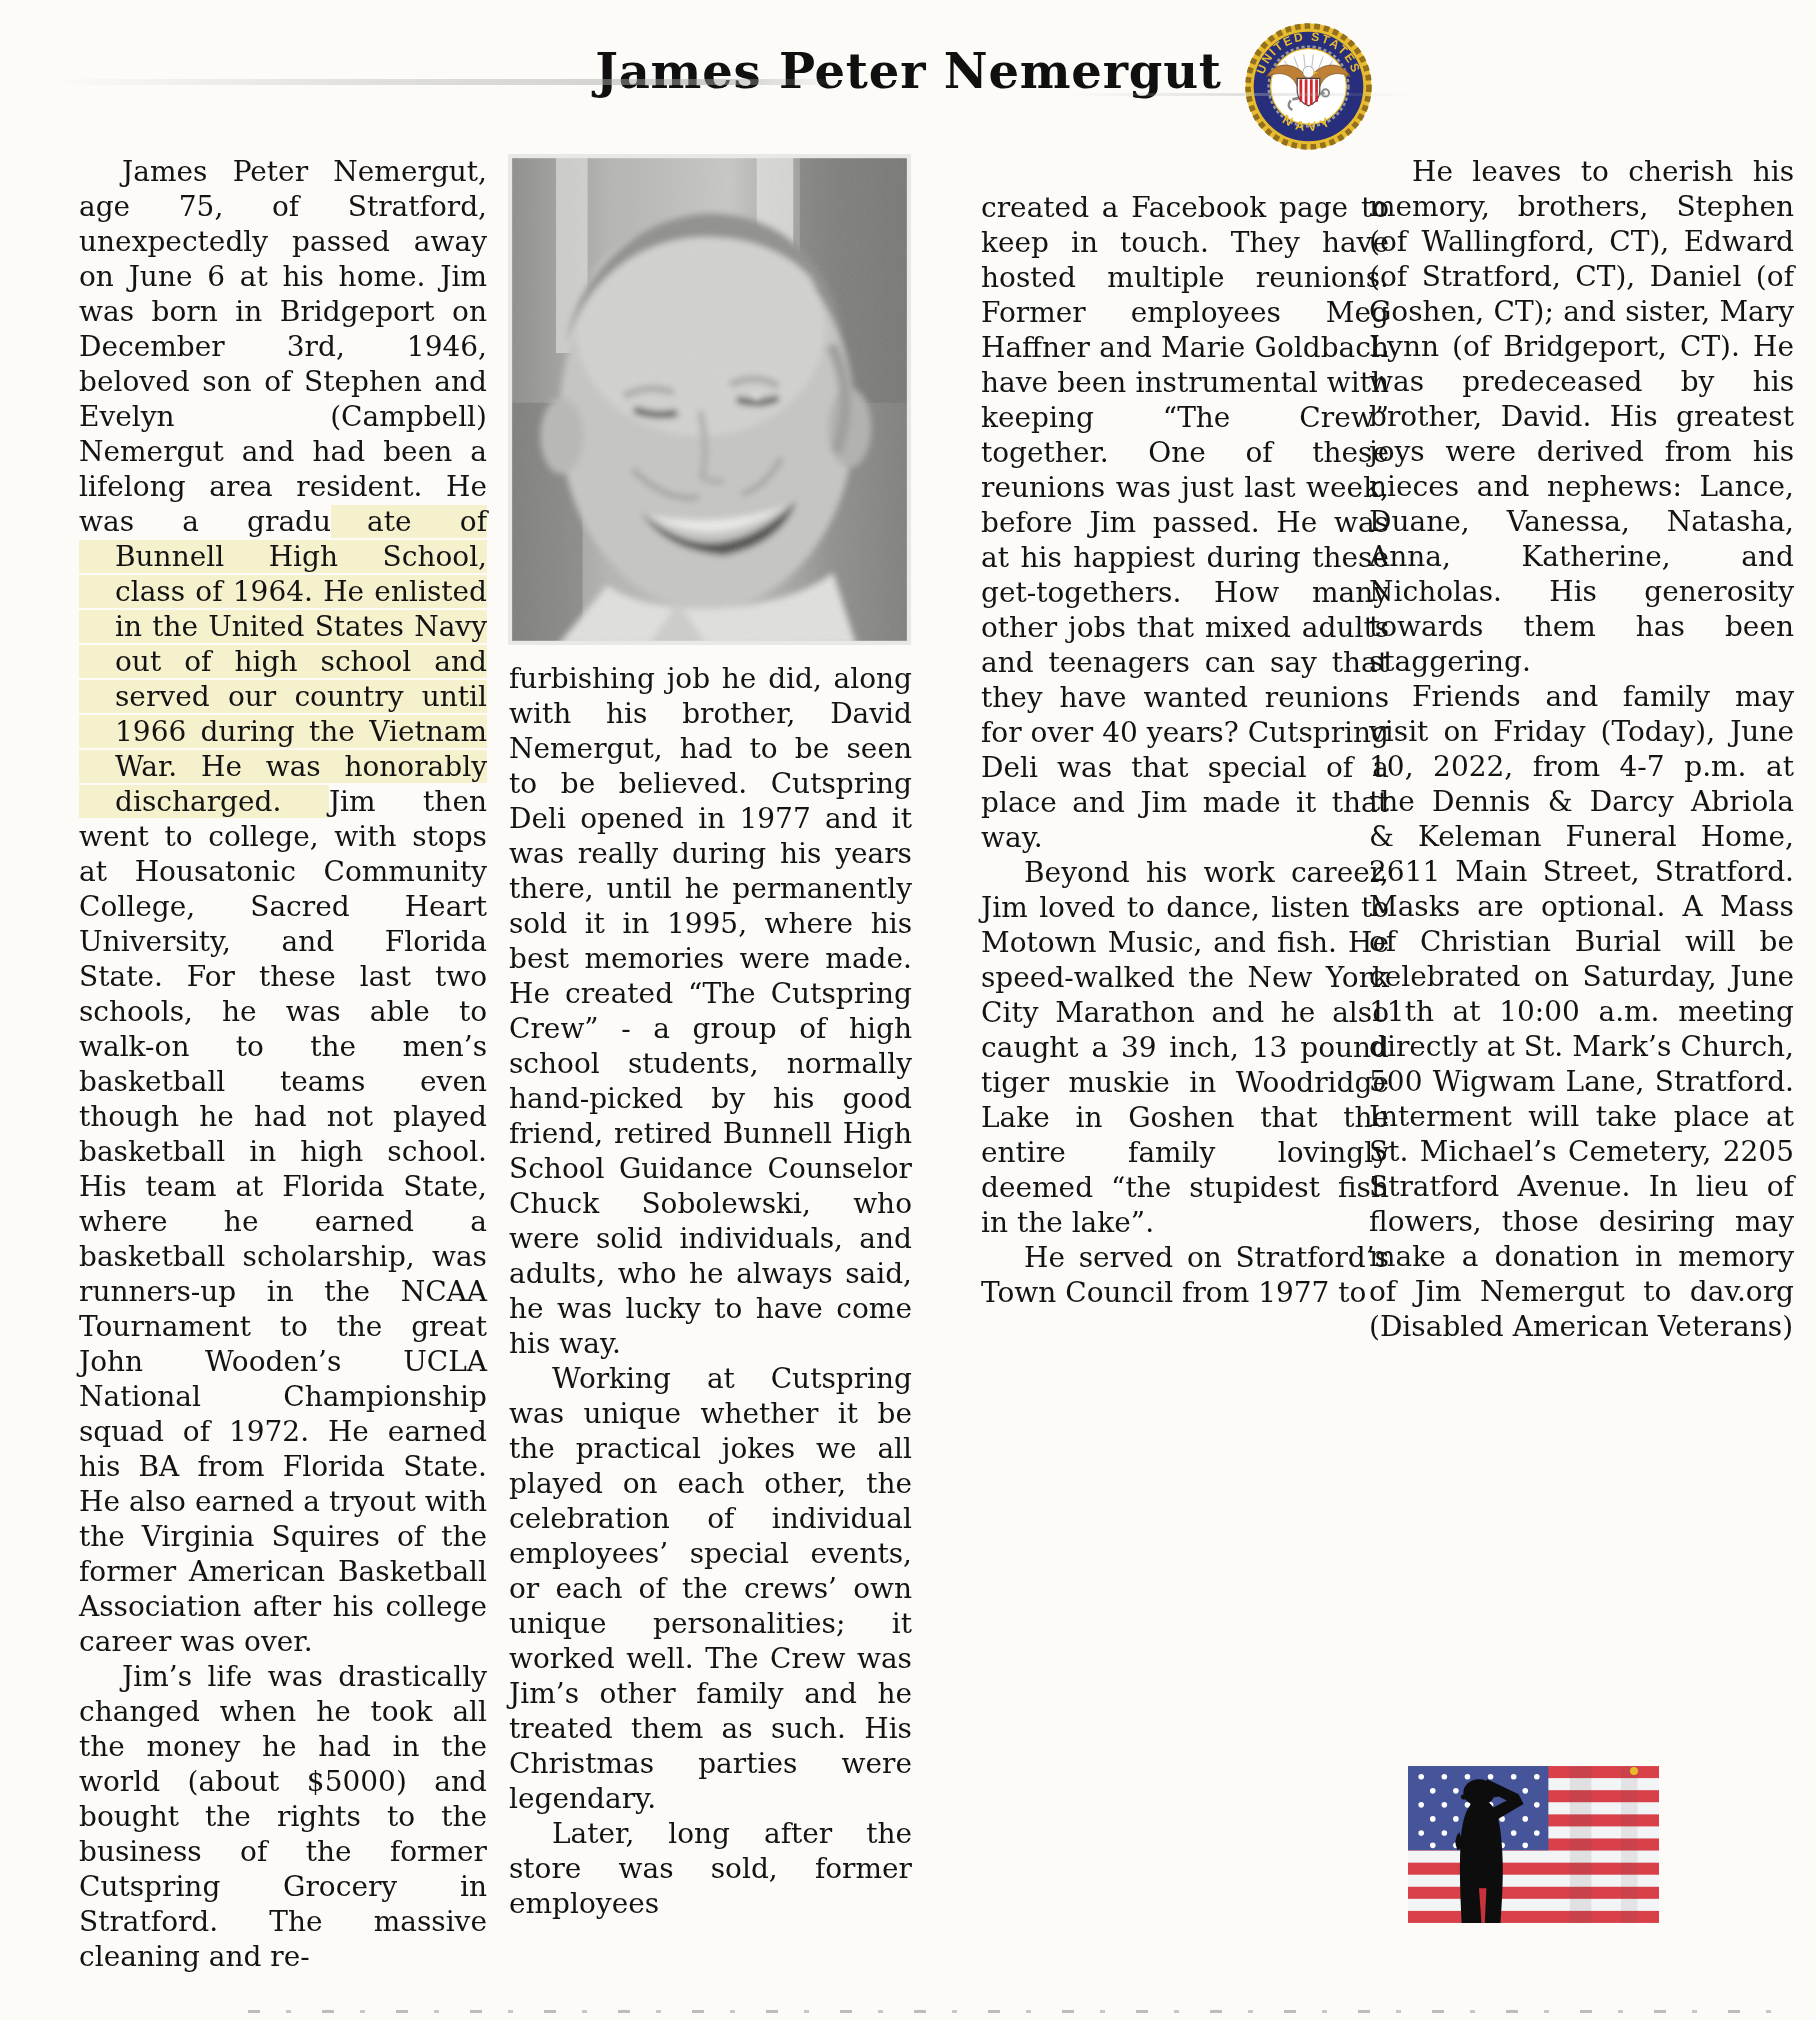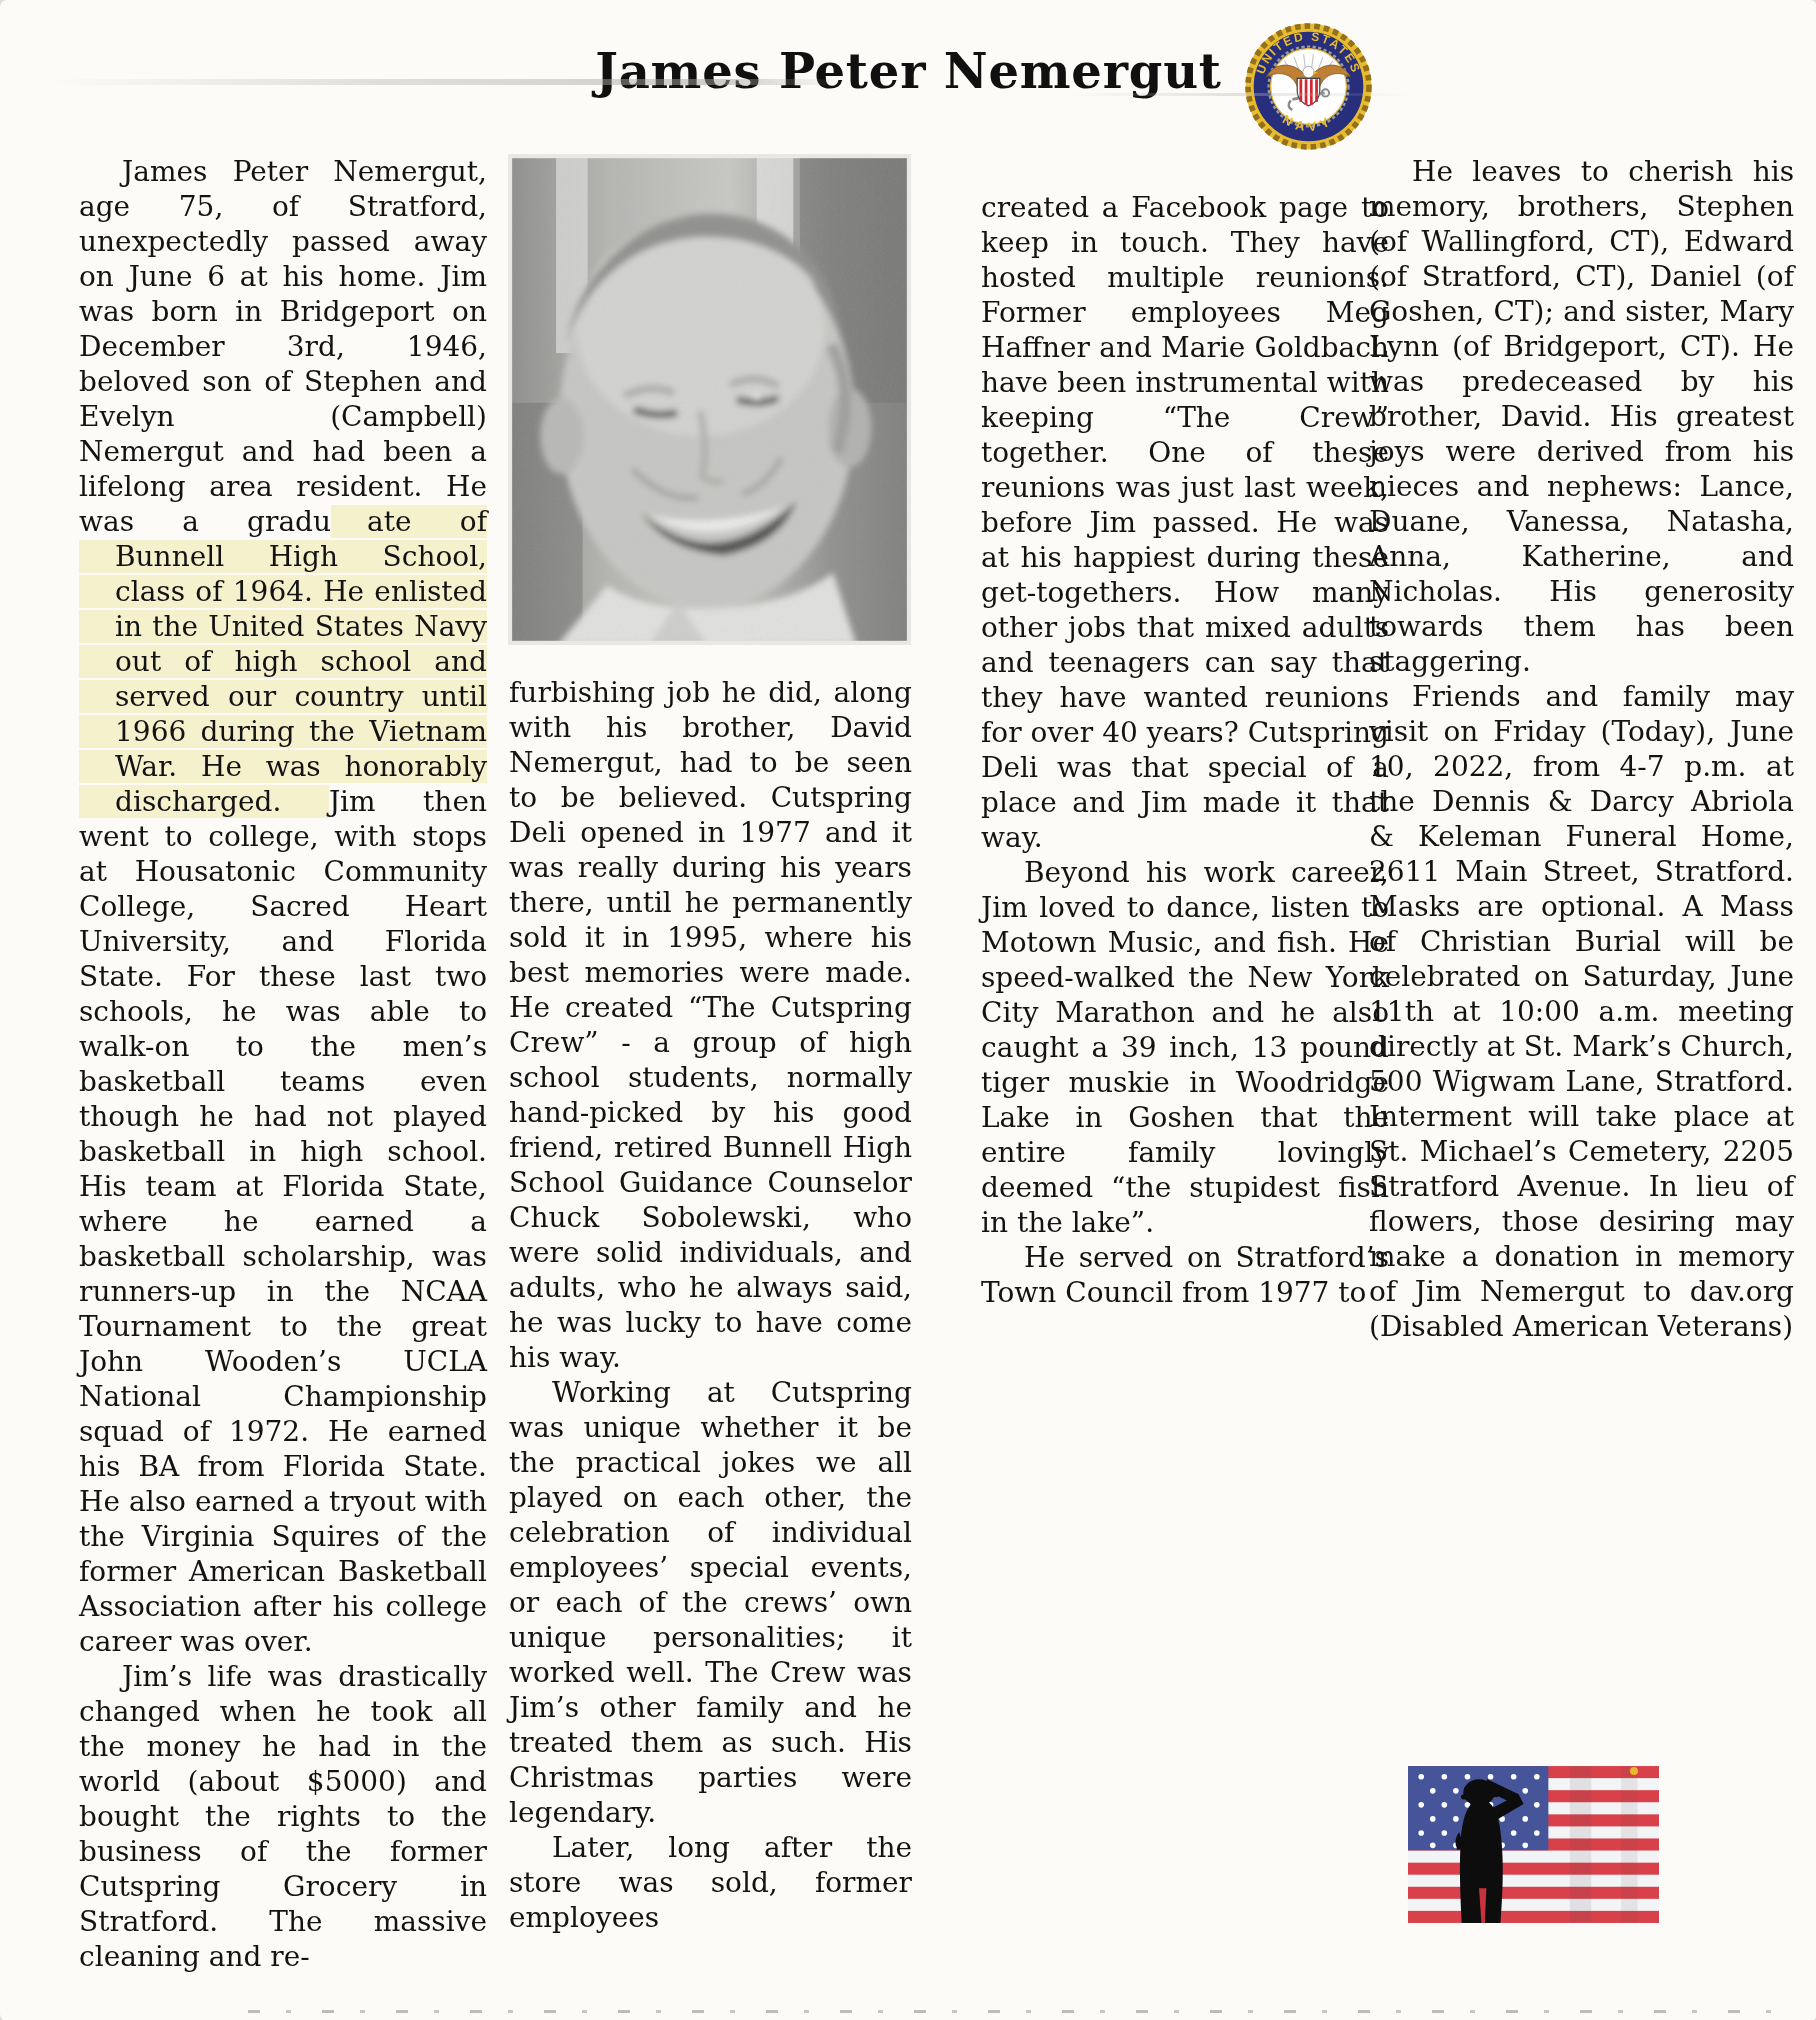--- a/index.html
+++ b/index.html
@@ -1,38 +1,37 @@
 <!DOCTYPE html>
 <html style="font-size:13.2px"><head>
 <meta charset="utf-8">
 <style>
   html,body{margin:0;padding:0;}
   body{background:#dcdcda; font-family:"Liberation Serif", serif;}
   .sheet{
     position:relative; width:1817px; height:2021px;
     background:#fcfbf8; overflow:hidden; margin:0 auto;
     color:#161616;
-    border-radius:7px;
   }
   .masthead-title{
     position:absolute; top:43px; left:0; width:1817px;
     text-align:center; font-family:"DejaVu Serif","Liberation Serif",serif;
     font-weight:bold; font-size:48px; letter-spacing:0.8px; color:#101010;
     margin:0;
   }
   .seal{ position:absolute; left:1244px; top:21.5px; width:129px; height:129px; }
   .col{
     position:absolute; top:154px;
     font-family:"DejaVu Serif","Liberation Serif",serif;
     font-size:28px; line-height:35px; text-align:justify; color:#131313;
   }
   .col p{ margin:0; }
   .col p.indent{ text-indent:43px; }
   #col1{ left:79px;  width:408px; }
-  #col2{ left:509px; width:403px; top:675px; }
+  #col2{ left:509px; width:403px; top:661px; }
   #col3{ left:981px; width:408px;margin-top:36px; }
   #col4{ left:1369px; width:425px; }
   .hl{ background:#f6f1cd; box-decoration-break:clone;padding-left:36px; -webkit-box-decoration-break:clone; }
   .photo{
     position:absolute; left:508px; top:154px; width:403px; height:491px;
     background:#ffffff; padding:0;
   }
   .photo svg{ display:block; width:100%; height:100%; }
   .flag{
     position:absolute; left:1408px; top:1766px; width:251px; height:157px;

